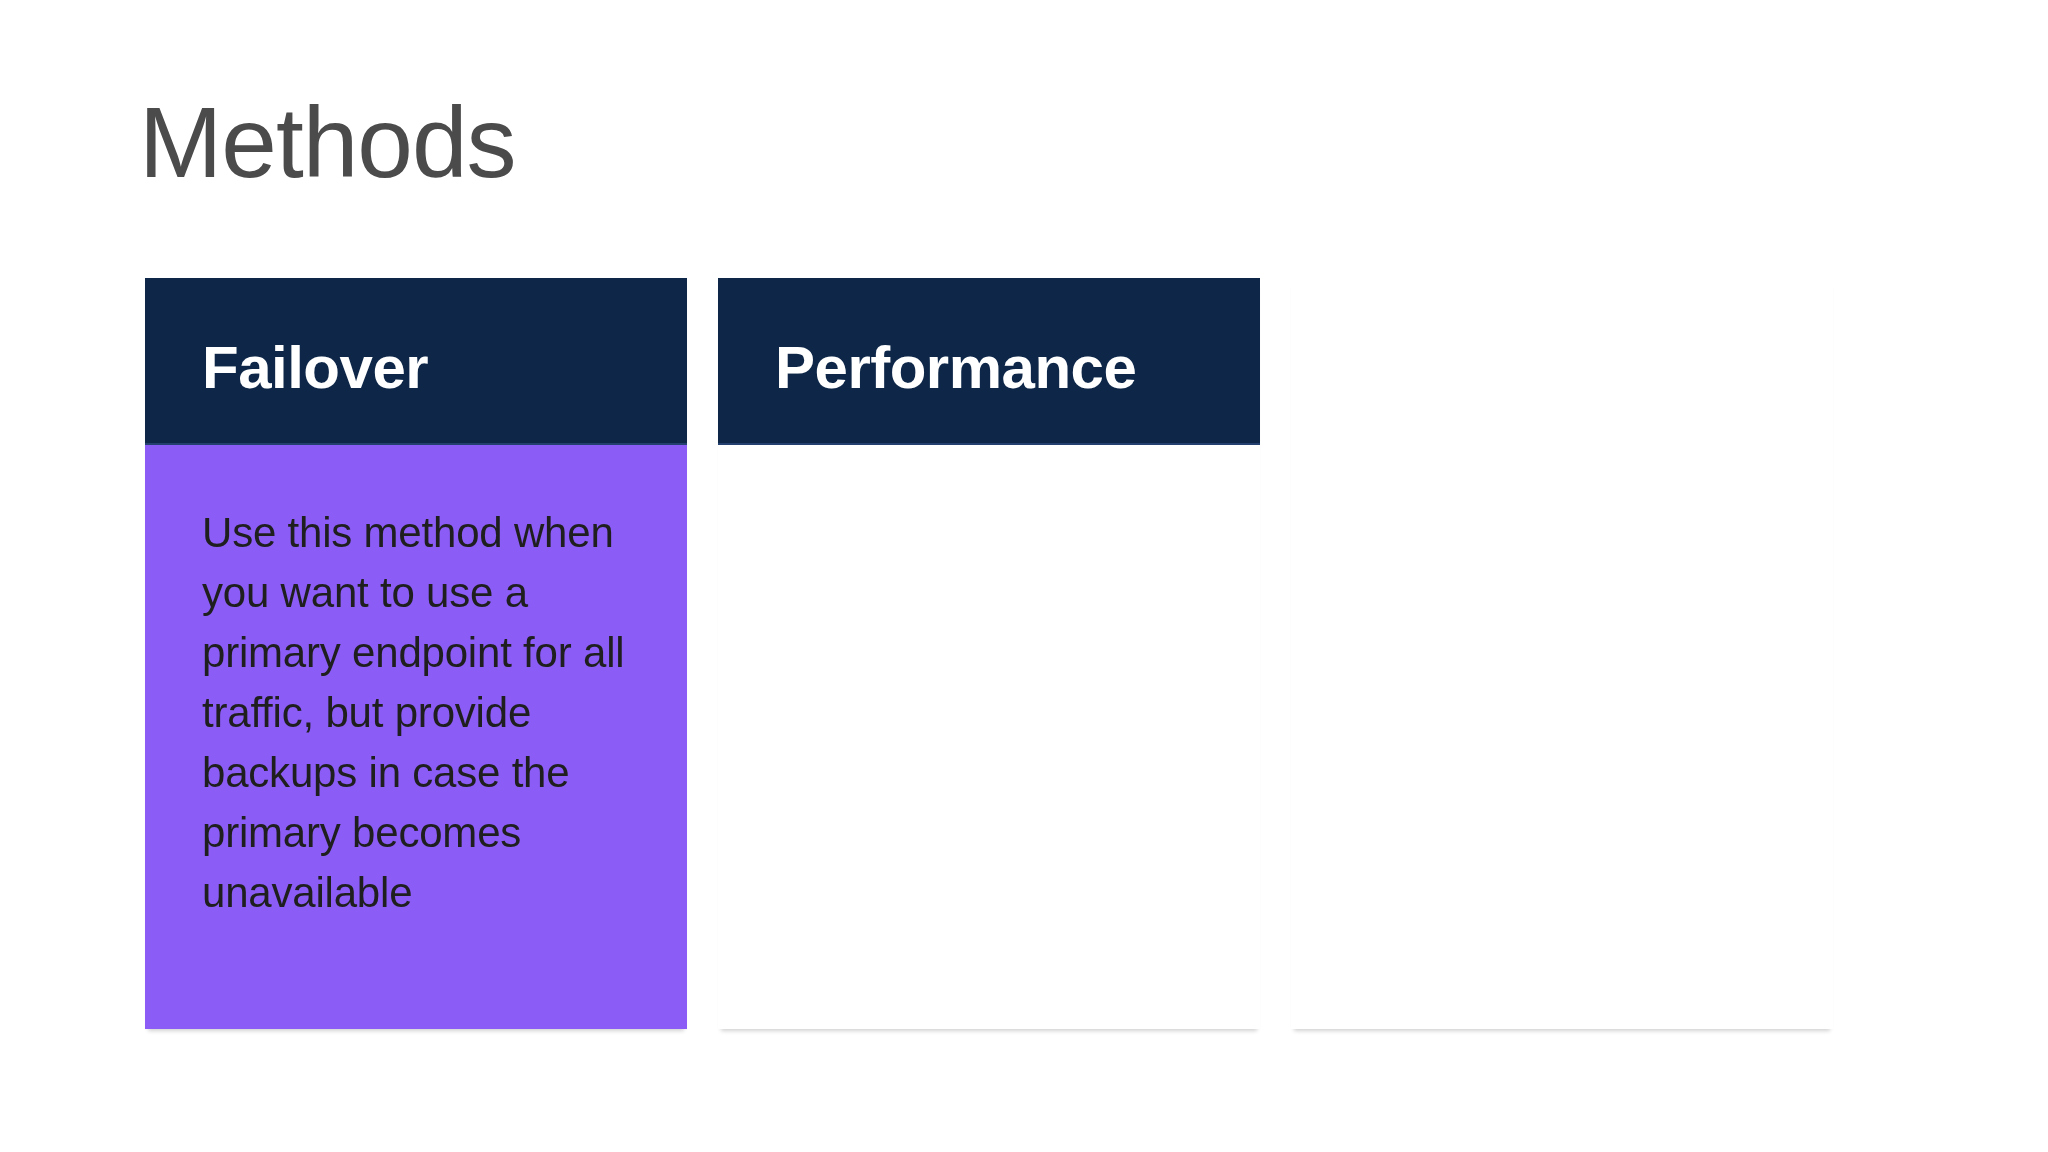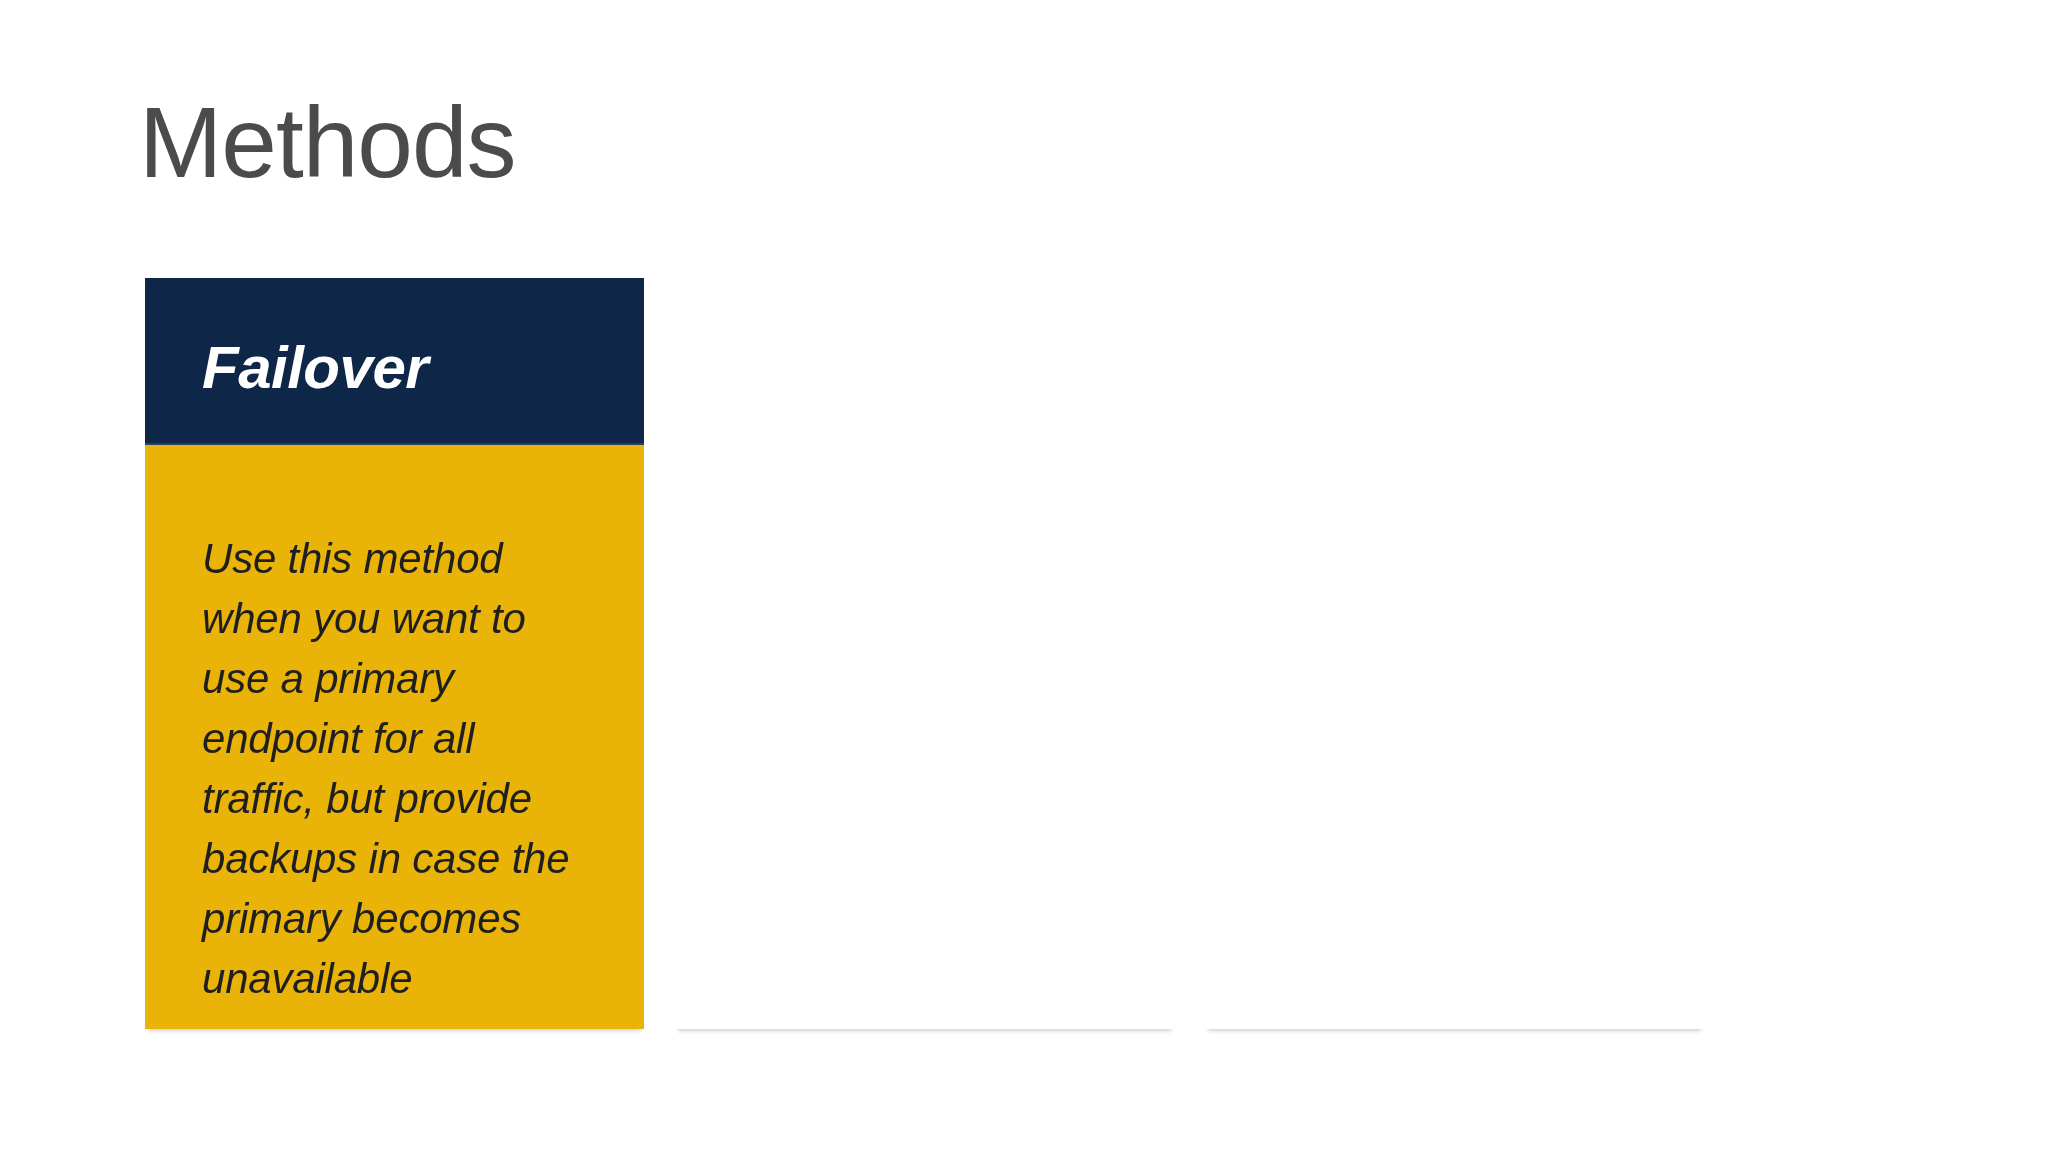--- a/index.html
+++ b/index.html
@@ -28,26 +28,25 @@
     white-space: nowrap;
   }
   .cards-row {
     position: absolute;
     left: 117px;
     top: 278px;
     display: flex;
     gap: 31px;
   }
   .method-card {
-    width: 499px;
+    width: 542px;
     height: 751px;
     display: flex;
     flex-direction: column;
     box-shadow: 0 5px 4px -3px rgba(0,0,0,0.18);
-    font-style: italic;
   }
   .card-header {
     height: 167px;
     background: #0e2749;
     border-bottom: 2px solid #24406e;
     display: flex;
     align-items: center;
     padding: 14px 20px 0 57px;
     box-sizing: border-box;
     flex: 0 0 auto;
@@ -55,22 +54,22 @@
   .card-title {
     color: #ffffff;
     font-size: 60px;
     font-weight: 700;
     letter-spacing: -0.5px;
     line-height: 1;
     white-space: nowrap;
   }
   .card-body {
     flex: 1 1 auto;
-    background: #eab308;
-    padding: 84px 50px 0 57px;
+    background: #8b5cf6;
+    padding: 58px 50px 0 57px;
     box-sizing: border-box;
   }
   .card-description {
     color: #1f1f1f;
     font-size: 42px;
     line-height: 1.43;
     letter-spacing: -0.2px;
   }
 </style>
 </head>
@@ -85,19 +84,22 @@
     <div class="method-card">
       <div class="card-header">
         <span class="card-title">Failover</span>
       </div>
       <div class="card-body">
         <div class="card-description">Use this method when you want to use a primary endpoint for all traffic, but provide backups in case the primary becomes unavailable</div>
       </div>
     </div>
 
     <div class="method-card">
+      <div class="card-header">
+        <span class="card-title">Performance</span>
+      </div>
     </div>
 
     <div class="method-card">
     </div>
 
   </div>
 </div>
 
 </body></html>

